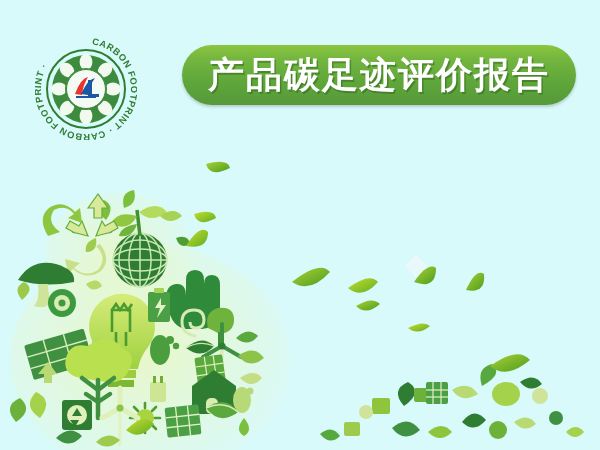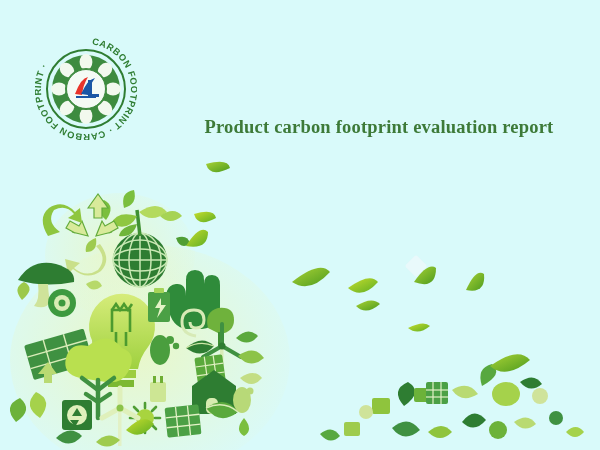--- a/index.html
+++ b/index.html
@@ -361,17 +361,19 @@
       <div class="core">
         <svg width="37" height="37" viewBox="0 0 37 37" xmlns="http://www.w3.org/2000/svg">
           <path d="M8 24 q6 -16 13 -17 q-5 8 -6 18z" fill="#e8342a"></path>
           <path d="M14 24 q7 -15 14 -16 q-6 8 -7 17z" fill="#1b57a5"></path>
           <path d="M21 10 l4 0 l0 14 l7 0 l0 3 l-11 0z" fill="#1b57a5"></path>
           <path d="M9 27 l20 0" stroke="#1b57a5" stroke-width="2" fill="none"></path>
         </svg>
       </div>
     </div>
 
-
-    <div id="subtitle">Product carbon footprint evaluation report</div>
+    <div id="title-banner">
+      <span class="ttl">产品碳足迹评价报告</span>
+    </div>
+
   </div>
 
 </div>
 
 </body></html>

